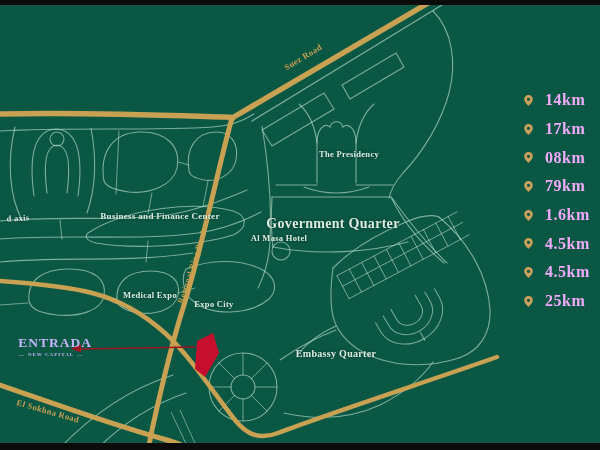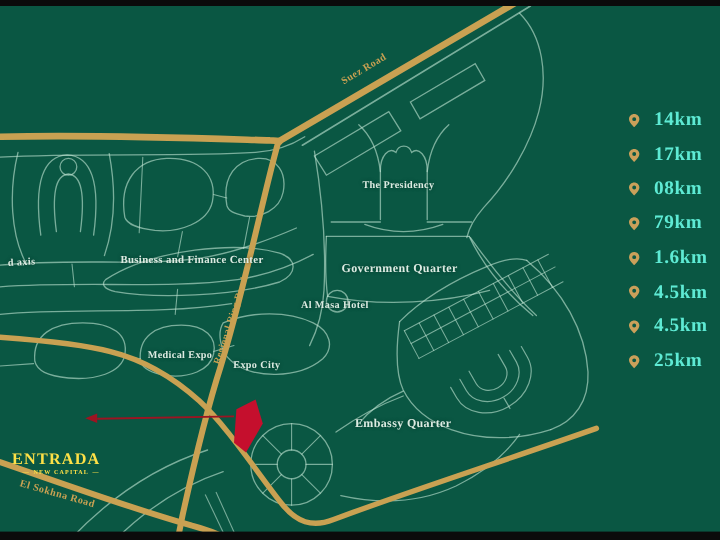--- a/index.html
+++ b/index.html
@@ -23,26 +23,26 @@
   .roadlbl{
     position:absolute;z-index:10;color:#c9a152;font-weight:bold;
     white-space:nowrap;letter-spacing:.4px;
   }
 
   
   .distance-list{position:absolute;left:522px;top:86px;z-index:20;display:flex;flex-direction:column;}
   .d-row{height:28.7px;display:flex;align-items:center;}
   .d-pin{width:13px;height:17px;flex:0 0 13px;margin-right:10px;}
   .d-val{
-    font-size:16px;font-weight:bold;color:#5eead4;letter-spacing:.5px;
+    font-size:16px;font-weight:bold;color:#f0abfc;letter-spacing:.5px;
     font-family:"Liberation Serif","DejaVu Serif",serif;
   }
 
   
-  .logo{position:absolute;left:10px;top:336px;width:82px;z-index:20;text-align:left;color:#fde047;margin-top:40px;}
+  .logo{position:absolute;left:10px;top:336px;width:82px;z-index:20;text-align:right;color:#c4b5fd;}
   .logo-name{font-size:13.5px;font-weight:bold;letter-spacing:1px;line-height:1.1;}
   .logo-sub{margin-top:1px;display:flex;align-items:center;justify-content:center;gap:3px;}
   .logo-sub span{font-size:5px;letter-spacing:1px;font-weight:bold;}
 </style>
 </head>
 <body>
 
 <div class="stage">
 
   <svg class="map-svg" width="600" height="450" viewBox="0 0 600 450">
@@ -148,23 +148,23 @@
 
     <g>
       <line x1="81" y1="349" x2="195" y2="347" stroke="#9c1422" stroke-width="1.6"></line>
       <polygon points="71,348.5 81,344.5 81,352.5" fill="#9c1422"></polygon>
       <polygon points="197,341 213,333 219,353 205,377 195,369" fill="#c50f2d"></polygon>
     </g>
   </svg>
 
   <div class="lbl" style="left:18px;top:218px;font-size:8.5px;transform:translate(-50%,-50%) rotate(-3deg);">d axis</div>
   <div class="lbl" style="left:160px;top:216px;font-size:9px;">Business and Finance Center</div>
-  <div class="lbl" style="left:332px;top:154px;font-size:8.5px;">The Presidency</div>
-  <div class="lbl" style="left:333px;top:224px;font-size:10px;">Government Quarter</div>
-  <div class="lbl" style="left:279px;top:254px;font-size:8.5px;">Al Masa Hotel</div>
+  <div class="lbl" style="left:349px;top:154px;font-size:8.5px;">The Presidency</div>
+  <div class="lbl" style="left:333px;top:224px;font-size:14px;">Government Quarter</div>
+  <div class="lbl" style="left:279px;top:238px;font-size:8.5px;">Al Masa Hotel</div>
   <div class="lbl" style="left:150px;top:295px;font-size:8.5px;">Medical Expo</div>
   <div class="lbl" style="left:214px;top:304px;font-size:8.5px;font-family:Liberation Serif, serif;">Expo City</div>
   <div class="lbl" style="left:336px;top:353px;font-size:10px;">Embassy Quarter</div>
 
   <div class="roadlbl" style="left:303px;top:57px;font-size:8.5px;transform:translate(-50%,-50%) rotate(-31deg);">Suez Road</div>
   <div class="roadlbl" style="left:192px;top:267px;font-size:8px;transform:translate(-50%,-50%) rotate(-72deg);">Regional Ring Road</div>
   <div class="roadlbl" style="left:48px;top:411px;font-size:8.5px;transform:translate(-50%,-50%) rotate(16deg);">El Sokhna Road</div>
 
   <div class="logo">
     <div class="logo-name">ENTRADA</div>

